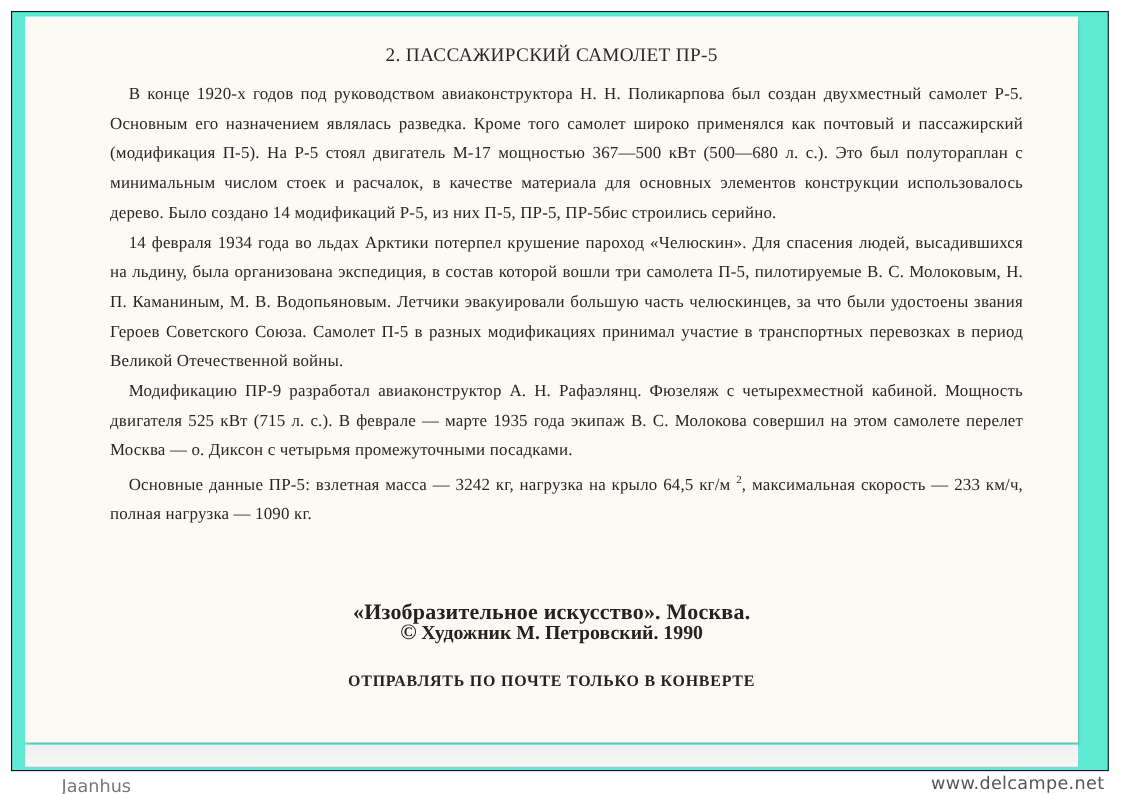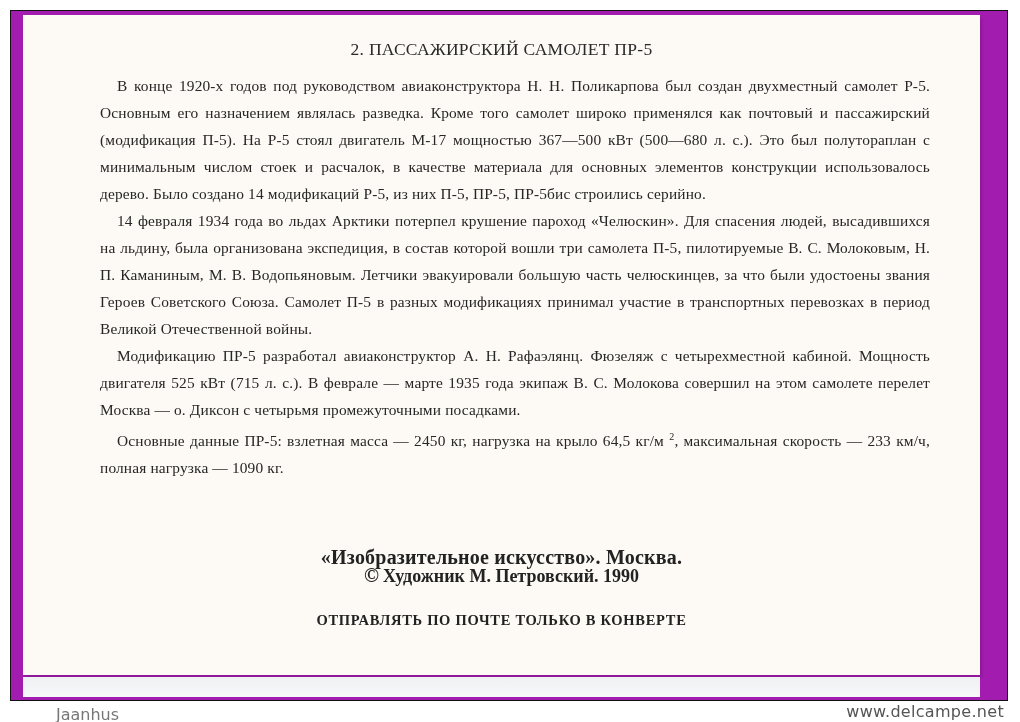--- a/index.html
+++ b/index.html
@@ -5,21 +5,21 @@
     html, body { margin: 0; padding: 0; }
     body {
       width: 1020px; height: 722px; background: #ffffff;
       position: relative; overflow: hidden;
       font-family: "Liberation Serif", "DejaVu Serif", serif;
     }
     .frame {
       position: absolute; left: 10px; top: 10px;
       width: 998px; height: 691px;
       border: 1.5px solid #111; box-sizing: border-box;
-      background: #a21caf;
+      background: #5eead4;
     }
     .card {
       position: absolute; left: 12px; top: 4px;
       width: 957px; height: 660px;
       background: #fdfaf5;
       box-shadow: 2px 3px 2px rgba(0,0,0,0.12);
     }
     .card-bottom-strip {
       position: absolute; left: 12px; top: 666px;
       width: 957px; height: 20px;
@@ -58,22 +58,22 @@
 </head>
 <body>
 
 <div class="frame">
   <div class="card">
     <div class="title">2. ПАССАЖИРСКИЙ САМОЛЕТ ПР-5</div>
 
     <div class="body-text">
       <p>В конце 1920-х годов под руководством авиаконструктора Н. Н. Поликарпова был создан двухместный самолет Р-5. Основным его назначением являлась разведка. Кроме того самолет широко применялся как почтовый и пассажирский (модификация П-5). На Р-5 стоял двигатель М-17 мощностью 367—500 кВт (500—680 л. с.). Это был полутораплан с минимальным числом стоек и расчалок, в качестве материала для основных элементов конструкции использовалось дерево. Было создано 14 модификаций Р-5, из них П-5, ПР-5, ПР-5бис строились серийно.</p>
       <p>14 февраля 1934 года во льдах Арктики потерпел крушение пароход «Челюскин». Для спасения людей, высадившихся на льдину, была организована экспедиция, в состав которой вошли три самолета П-5, пилотируемые В. С. Молоковым, Н. П. Каманиным, М. В. Водопьяновым. Летчики эвакуировали большую часть челюскинцев, за что были удостоены звания Героев Советского Союза. Самолет П-5 в разных модификациях принимал участие в транспортных перевозках в период Великой Отечественной войны.</p>
-      <p>Модификацию ПР-5 разработал авиаконструктор А. Н. Рафаэлянц. Фюзеляж с четырехместной кабиной. Мощность двигателя 525 кВт (715 л. с.). В феврале — марте 1935 года экипаж В. С. Молокова совершил на этом самолете перелет Москва — о. Диксон с четырьмя промежуточными посадками.</p>
-      <p><span>Основные данные ПР-5: взлетная масса — 2450 кг, нагрузка на крыло 64,5 кг/м </span><sup>2</sup><span>, максимальная скорость — 233 км/ч, полная нагрузка — 1090 кг.</span></p>
+      <p>Модификацию ПР-9 разработал авиаконструктор А. Н. Рафаэлянц. Фюзеляж с четырехместной кабиной. Мощность двигателя 525 кВт (715 л. с.). В феврале — марте 1935 года экипаж В. С. Молокова совершил на этом самолете перелет Москва — о. Диксон с четырьмя промежуточными посадками.</p>
+      <p><span>Основные данные ПР-5: взлетная масса — 3242 кг, нагрузка на крыло 64,5 кг/м </span><sup>2</sup><span>, максимальная скорость — 233 км/ч, полная нагрузка — 1090 кг.</span></p>
     </div>
 
     <div class="imprint publisher">«Изобразительное искусство». Москва.</div>
     <div class="imprint copyright">
       <span class="copy-icon">©</span><span>Художник М. Петровский. 1990</span>
     </div>
     <div class="imprint notice">ОТПРАВЛЯТЬ ПО ПОЧТЕ ТОЛЬКО В КОНВЕРТЕ</div>
   </div>
   <div class="card-bottom-strip"></div>
 </div>

